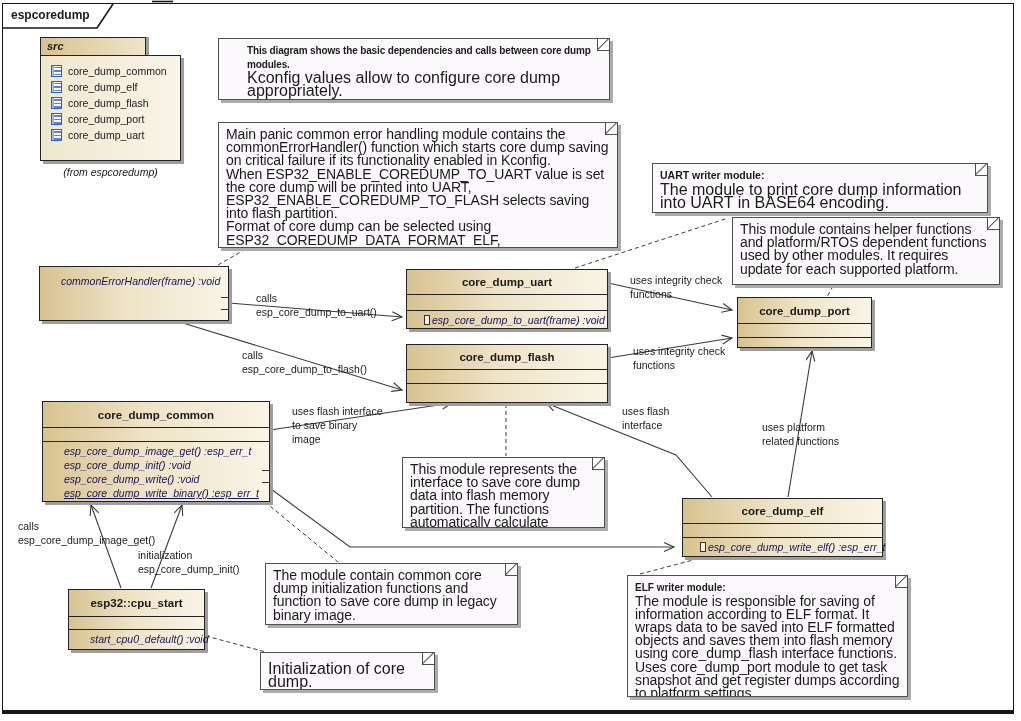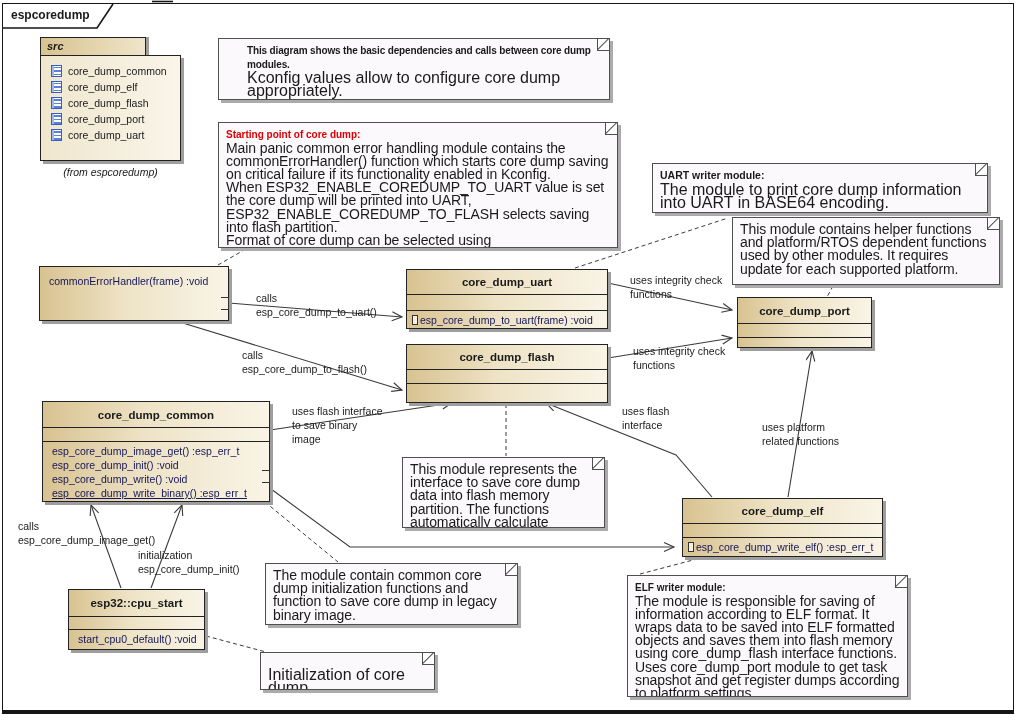--- a/index.html
+++ b/index.html
@@ -12,21 +12,21 @@
 
   .wires { position:absolute; left:0; top:0; }
 
   
   .uml-class { position:absolute; border:1.4px solid #222;
                background:linear-gradient(90deg,#d8c290 0%,#eee3c6 45%,#f9f4e6 100%);
                box-shadow:3px 3px 0 #9e9e9e; }
   .cls-hdr { font-size:11.5px; font-weight:bold; text-align:center; border-bottom:1px solid #222;
              display:flex; align-items:center; justify-content:center; }
   .cls-attrs { border-bottom:1px solid #222; }
-  .cls-methods { font-size:10.5px; color:#16165a; padding:2px 4px 0 9px; line-height:14px; white-space:nowrap; }
+  .cls-methods { font-size:10.5px; color:#16165a; padding:2px 4px 0 21px; line-height:14px; white-space:nowrap;font-style:italic; }
   .static-m { text-decoration:underline; }
   .anchor-box { display:inline-block; width:6px; height:10px; border:1px solid #333; background:#f6f0de;
                 margin-right:2px; margin-left:-4px; vertical-align:-1px; }
   .edge-bracket { position:absolute; right:-1px; width:8px; height:13px; border:1.2px solid #333;
                   border-left:none; background:transparent; }
 
   
   .note { position:absolute; background:#fcf9fc; border:1.2px solid #4f4f4f;
           box-shadow:3px 3px 0 #ababab; padding:5px 7px; overflow:hidden; }
   .fold { position:absolute; top:-1px; right:-1px; width:13px; height:13px; background:#fff;
@@ -123,21 +123,20 @@
 <div class="pkg-from" style="left:38px;top:166px;width:145px;">(from espcoredump)</div>
 
 <div class="note" style="left:218px;top:38px;width:392px;height:62px;padding-left:28px;">
   <div class="fold"></div>
   <div class="nt-title" style="font-size:10px;letter-spacing:-0.15px;">This diagram shows the basic dependencies and calls between core dump modules.</div>
   <div class="nt-body">Kconfig values allow to configure core dump appropriately.</div>
 </div>
 
 <div class="note small-text" style="left:218px;top:122px;width:400px;height:126px;">
   <div class="fold"></div>
-  <div class="nt-title red">Starting point of core dump:</div>
   <div class="nt-body">Main panic  common error handling module contains the commonErrorHandler() function which starts core dump saving on critical failure if its functionality enabled in Kconfig.
 When ESP32_ENABLE_COREDUMP_TO_UART value is set the core dump will be printed into UART, ESP32_ENABLE_COREDUMP_TO_FLASH selects saving into flash partition.
 Format of core dump can be selected using ESP32_COREDUMP_DATA_FORMAT_ELF, ESP32_COREDUMP_DATA_FORMAT_BIN.</div>
 </div>
 
 <div class="note" style="left:652px;top:163px;width:336px;height:50px;">
   <div class="fold"></div>
   <div class="nt-title">UART writer module:</div>
   <div class="nt-body">The module to print core dump information into UART in BASE64 encoding.</div>
 </div>
@@ -152,21 +151,21 @@
   <div class="nt-body">This module represents the interface to save core dump data into flash memory partition. The functions automatically calculate checksum and offset for each saved memory block.</div>
 </div>
 
 <div class="note small-text" style="left:265px;top:563px;width:253px;height:62px;">
   <div class="fold"></div>
   <div class="nt-body">The module contain common core dump initialization functions and function to save core dump in legacy binary image.</div>
 </div>
 
 <div class="note" style="left:260px;top:652px;width:175px;height:38px;">
   <div class="fold"></div>
-  <div class="nt-body" style="margin-top:10px;">Initialization of core dump.</div>
+  <div class="nt-body" style="margin-top:4px;">Initialization of core dump.</div>
 </div>
 
 <div class="note small-text" style="left:627px;top:575px;width:281px;height:122px;">
   <div class="fold"></div>
   <div class="nt-title">ELF writer module:</div>
   <div class="nt-body">The module is responsible for saving of information according to ELF format. It wraps data to be saved into ELF formatted objects and saves them into flash memory using core_dump_flash interface functions. Uses core_dump_port module to get task snapshot and get register dumps according to platform settings.</div>
 </div>
 
 <div class="uml-class" style="left:39px;top:266px;width:190px;height:55px;">
   <div class="cls-methods" style="padding-top:7px;">

